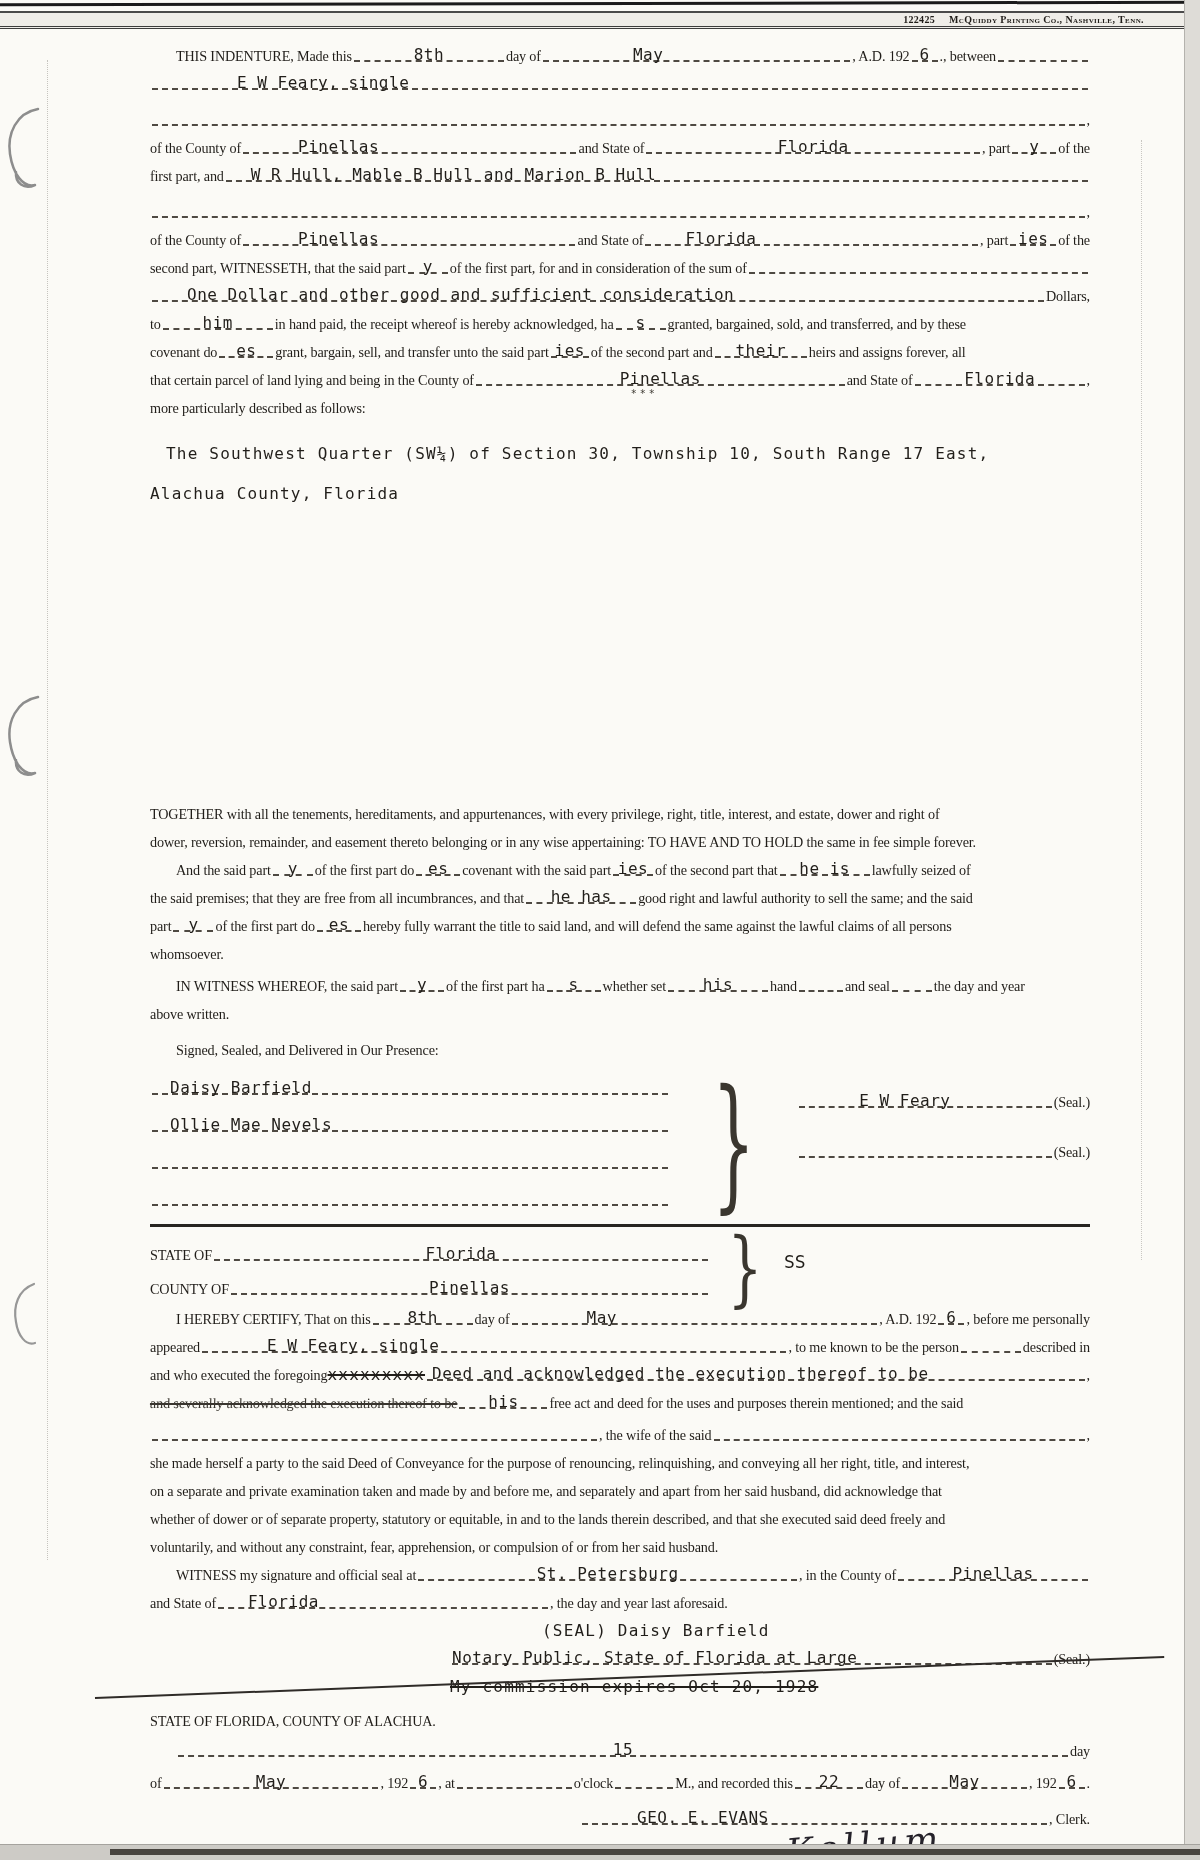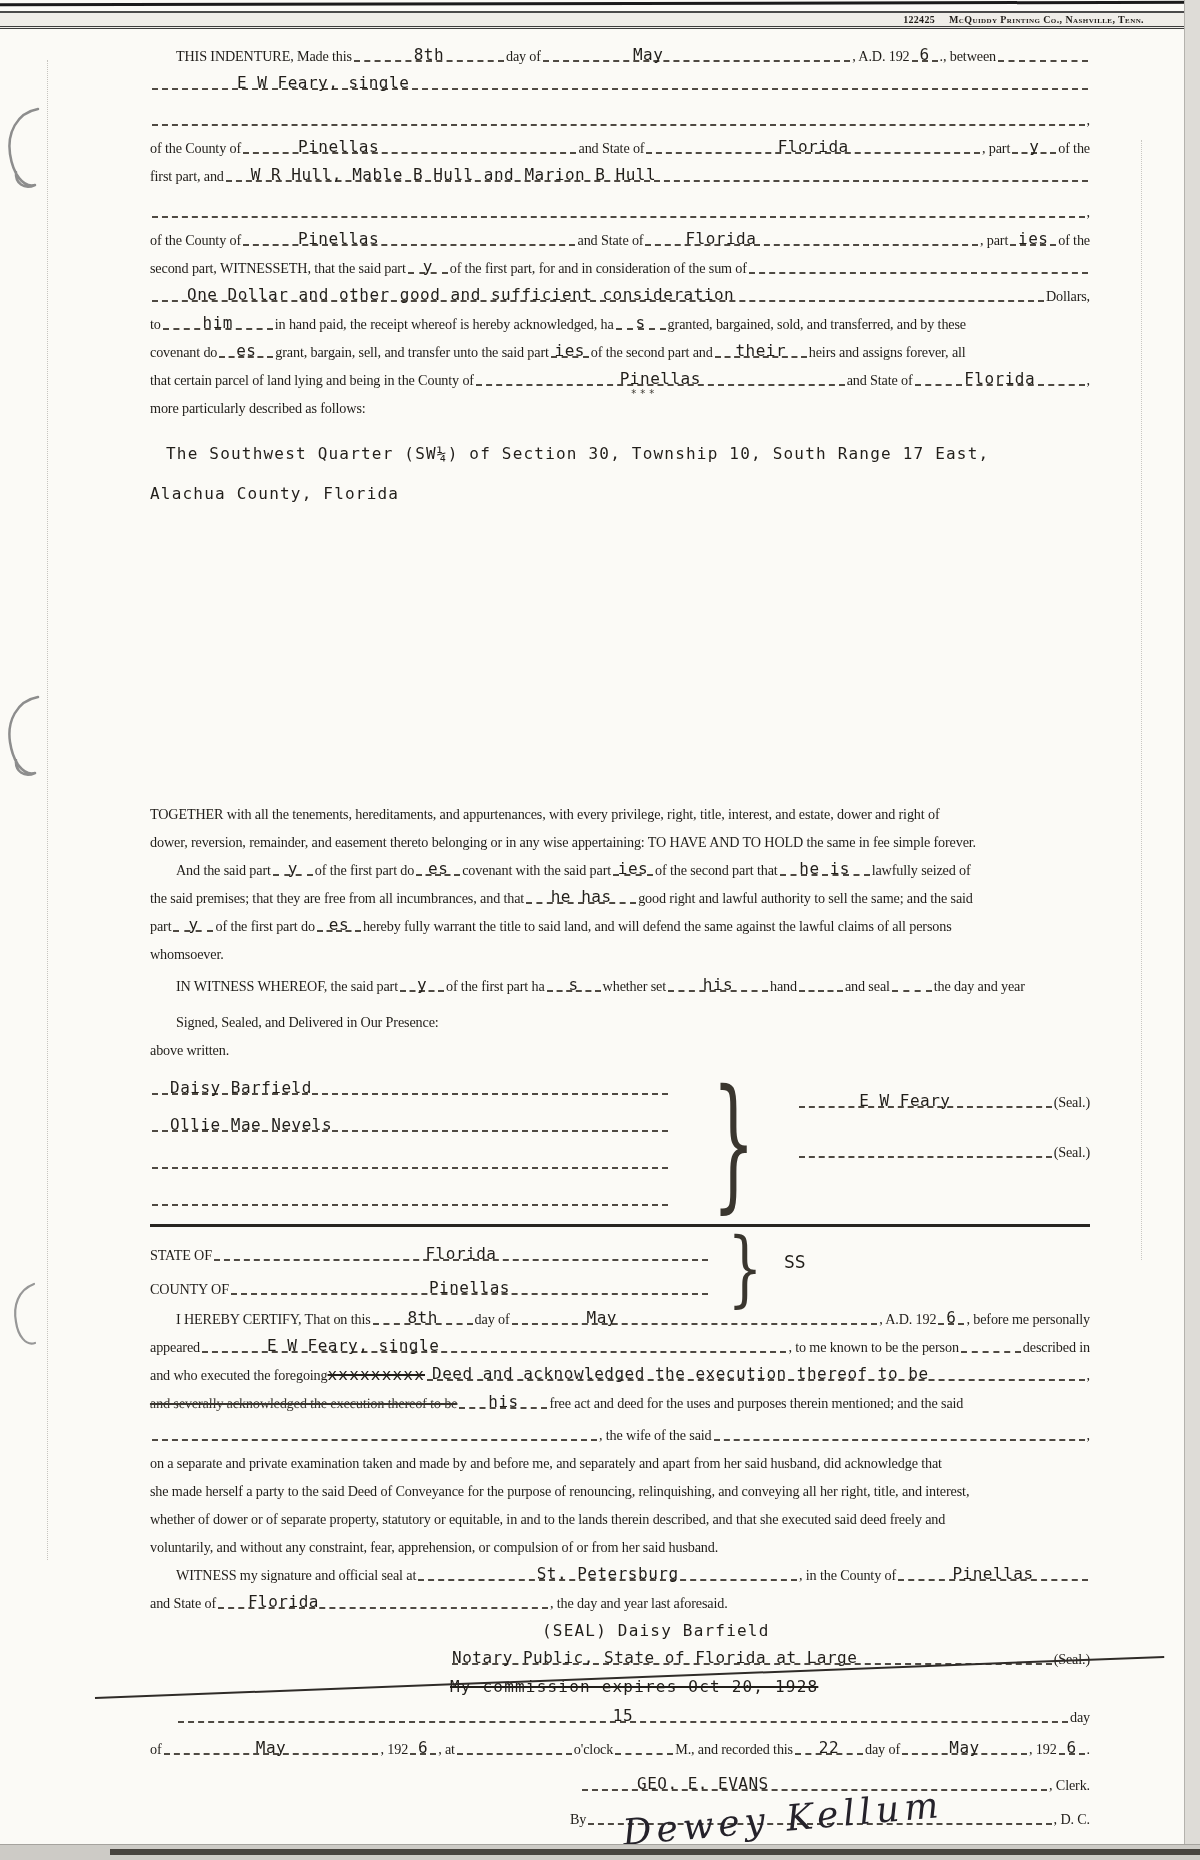--- a/index.html
+++ b/index.html
@@ -290,26 +290,26 @@
           <span class="pr">hand</span>
           <span class="fl w" style="width: 44px;">
             <span class="ty"></span>
           </span>
           <span class="pr">and seal</span>
           <span class="fl w" style="width: 40px;">
             <span class="ty"></span>
           </span>
           <span class="pr">the day and year</span>
         </div>
+        <div class="line">
+          <span class="pr">above written.</span>
+        </div>
         <div class="line" style="margin-top: 8px;">
           <span class="sp" style="width: 26px;"></span>
           <span class="pr">Signed, Sealed, and Delivered in Our Presence:</span>
-        </div>
-        <div class="line">
-          <span class="pr">above written.</span>
         </div>
       </div>
 
     <div class="sig-area">
       <div class="wit-col">
         <div class="line h37">
           <span class="fl">
               <span class="ty left" style="padding-left:18px">Daisy Barfield</span>
             </span>
         </div>
@@ -418,24 +418,24 @@
           <span class="fl w" style="width: 445px;">
             <span class="ty"></span>
           </span>
           <span class="pr">, the wife of the said</span>
           <span class="fl">
             <span class="ty"></span>
           </span>
           <span class="pr">,</span>
         </div>
         <div class="line">
+          <span class="pr">she made herself a party to the said Deed of Conveyance for the purpose of renouncing, relinquishing, and conveying all her right, title, and interest,</span>
+        </div>
+        <div class="line">
           <span class="pr">on a separate and private examination taken and made by and before me, and separately and apart from her said husband, did acknowledge that</span>
-        </div>
-        <div class="line">
-          <span class="pr">she made herself a party to the said Deed of Conveyance for the purpose of renouncing, relinquishing, and conveying all her right, title, and interest,</span>
         </div>
         <div class="line">
           <span class="pr">whether of dower or of separate property, statutory or equitable, in and to the lands therein described, and that she executed said deed freely and</span>
         </div>
         <div class="line">
           <span class="pr">voluntarily, and without any constraint, fear, apprehension, or compulsion of or from her said husband.</span>
         </div>
         <div class="line">
           <span class="sp" style="width: 26px;"></span>
           <span class="pr">WITNESS my signature and official seal at</span>
@@ -465,20 +465,23 @@
           </span>
           <span class="pr">(Seal.)</span>
         </div>
         <div class="line" style="min-height: 22px;">
           <span class="sp" style="width: 300px;"></span>
           <span class="typlain struck">My commission expires Oct 20, 1928</span>
         </div>
       </div>
 
     <div>
+        <div class="line" style="margin-top: 6px;">
+          <span class="pr">STATE OF FLORIDA, COUNTY OF ALACHUA.</span>
+        </div>
         <div class="line" style="margin-top: 2px;">
           <span class="sp" style="width: 26px;"></span>
           <span class="fl">
             <span class="ty">15</span>
           </span>
           <span class="pr">day</span>
         </div>
         <div class="line" style="margin-top: 4px;">
           <span class="pr">of</span>
           <span class="fl">

